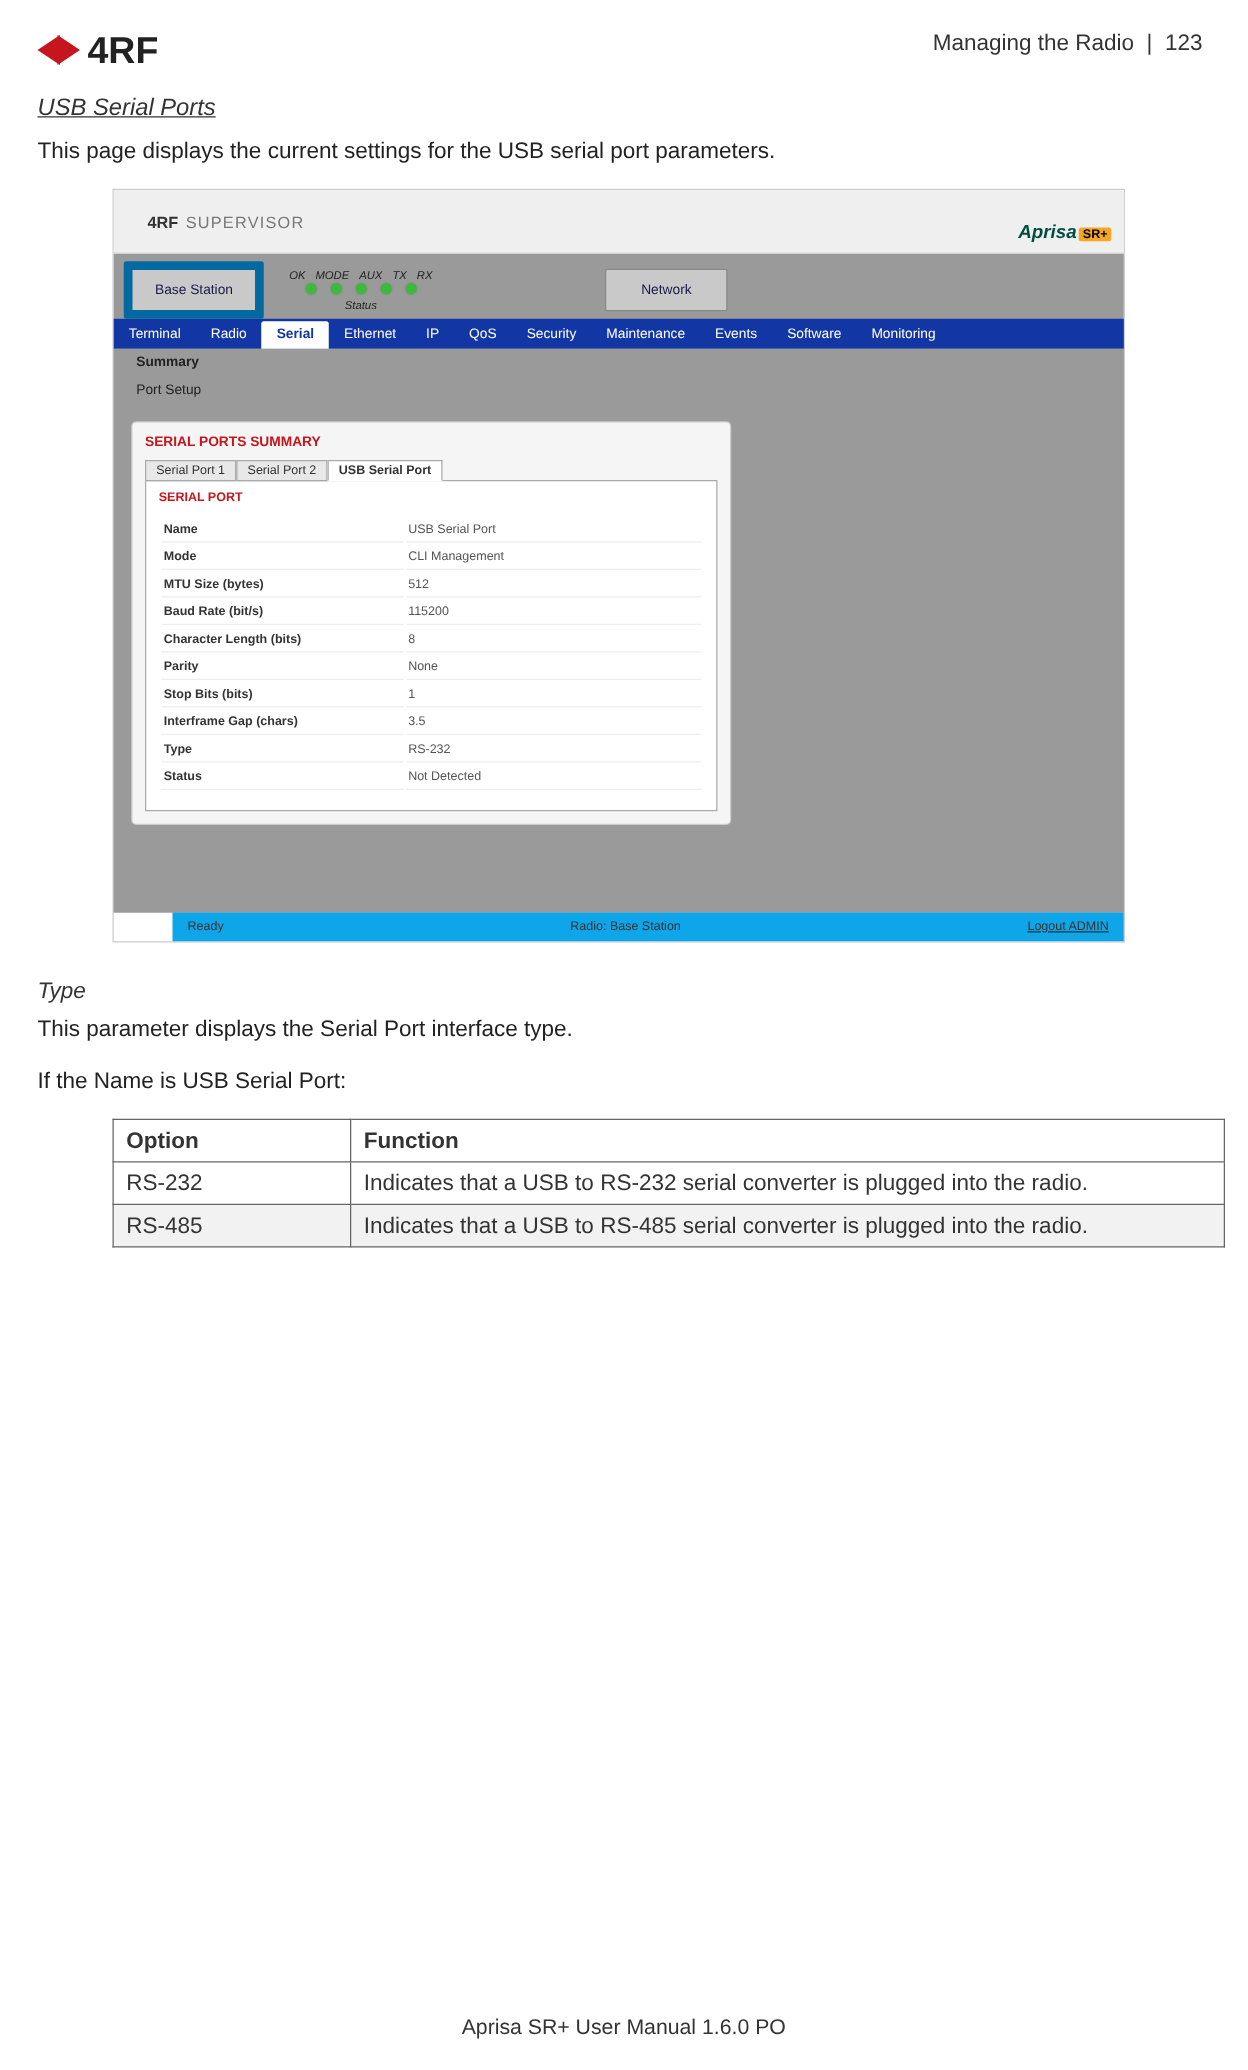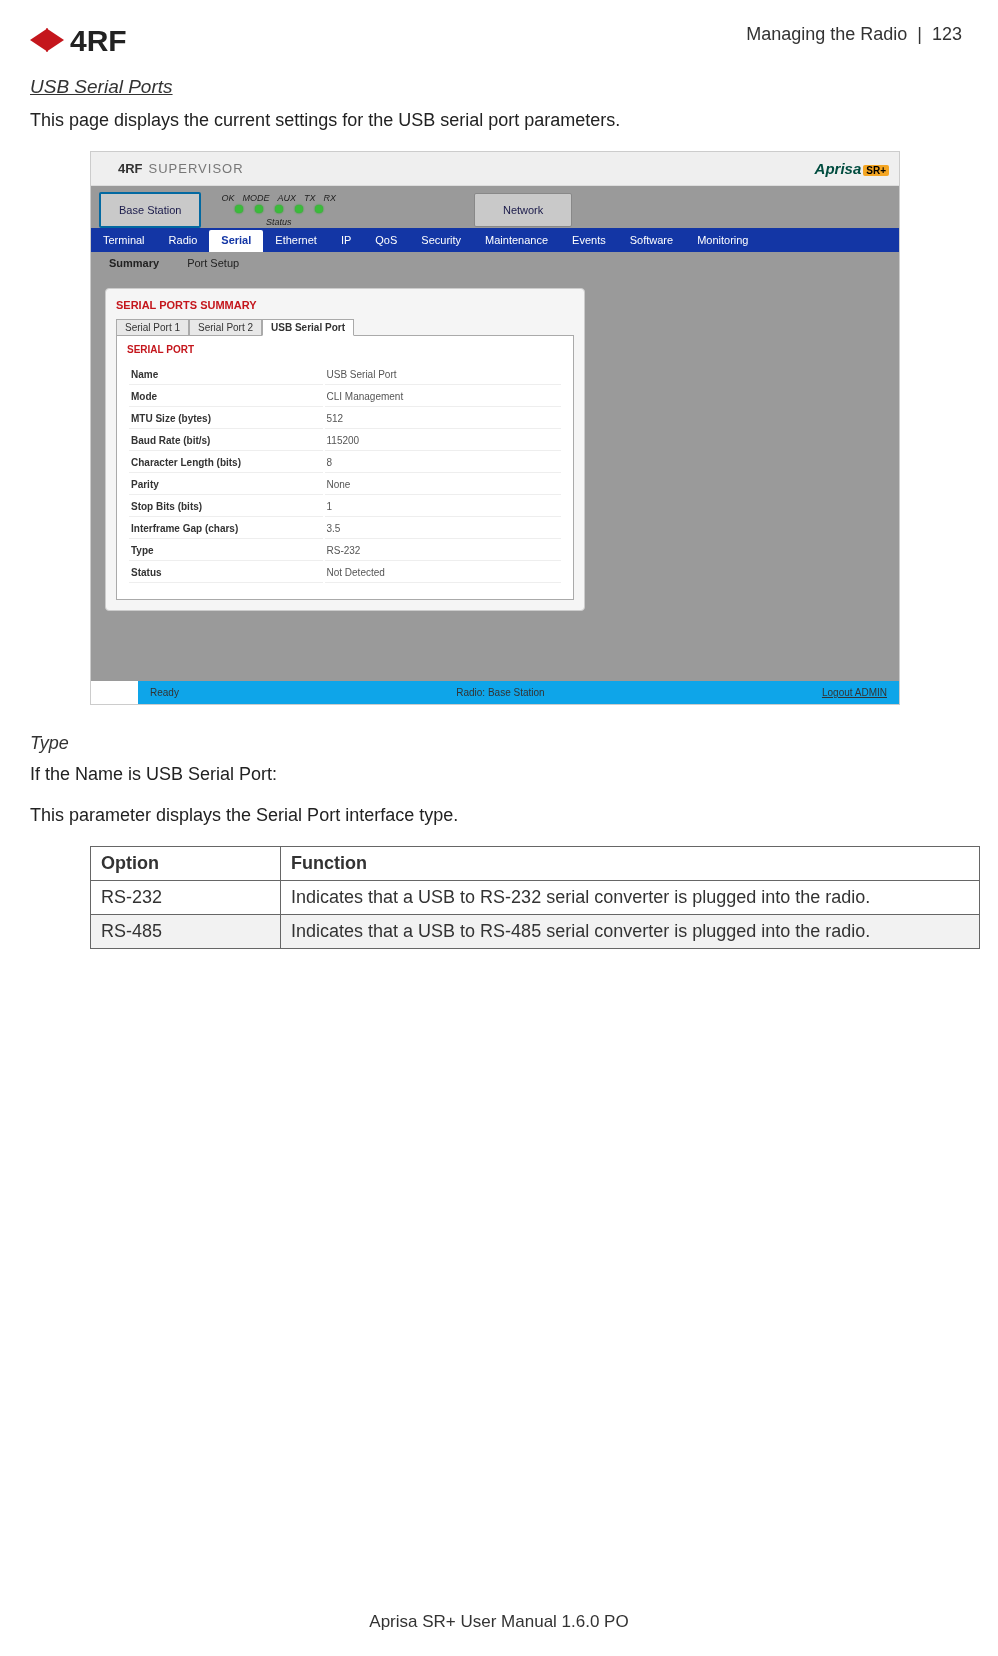--- a/index.html
+++ b/index.html
@@ -64,31 +64,31 @@
     background: #efefef; padding: 8px 10px;
     display: flex; align-items: center; justify-content: space-between;
     border-bottom: 1px solid #ddd;
   }
   .ss-top-left { display: flex; align-items: center; gap: 6px; }
   .ss-logo-small { display:flex; align-items:center; gap:3px; }
   .ss-logo-mark { width:16px; height:16px; background:#c4161c; clip-path: polygon(0 50%,40% 0,40% 100%,60% 0,60% 100%,100% 50%,60% 100%,60% 0,40% 100%,40% 0); }
   .ss-logo-mark { width:14px;height:14px;background:#c4161c;border-radius:2px; }
   .ss-logo-text { font-weight:bold; font-size:13px; color:#333; }
   .ss-sup { color:#777; letter-spacing:1px; font-size:13px; }
-  .ss-aprisa { font-style: italic; font-weight: bold; color: #004c3f; font-size: 15px; }
+  .ss-aprisa { font-style: italic; font-weight: bold; color: #004c3f; font-size: 15px; margin-top: 17px; }
   .ss-aprisa .sr { background:#f5a623; color:#000; font-style:normal; padding:0 3px; border-radius:2px; font-size:10px; margin-left:2px; }
 
   .ss-grey {
     background: #9a9a9a; padding: 0;
   }
   .ss-status {
     display:flex; align-items:center; padding:6px 8px 0 8px; gap:20px;
   }
   .ss-base {
-    background:#c9c9c9; border:2px solid #0369a1; color:#1a1a4a;
+    background:#c9c9c9; border:7px solid #0369a1; color:#1a1a4a;
     padding:10px 18px; font-size:11px; border-radius:2px;
   }
   .ss-net {
     background:#c9c9c9; border:1px solid #888; color:#1a1a4a;
     padding:10px 28px; font-size:11px; border-radius:2px;
     margin-left: 118px;
   }
   .ss-leds { display:flex; flex-direction:column; align-items:center; font-size:9px; color:#222; gap:2px;font-style:italic; }
   .ss-led-labels { display:flex; gap:8px; }
   .ss-led-row { display:flex; gap:12px; }
@@ -96,20 +96,21 @@
   .ss-status-label { font-size:9px; color:#222; text-align:center; margin-top:2px; }
 
   .ss-nav {
     background:#1336a5; color:#fff; display:flex; font-size:11px;
   }
   .ss-nav div { padding:6px 12px; cursor:default; }
   .ss-nav .active { background:#fff; color:#1336a5; font-weight:bold; border-radius:2px 2px 0 0; margin-top:2px; padding-top:4px; }
   .ss-subnav {
     background:#9a9a9a; display:flex; font-size:11px; color:#222;
     padding:0 4px;
+    flex-direction:column;
   }
   .ss-subnav div { padding:5px 14px; }
   .ss-subnav .active { font-weight:bold; }
 
   .ss-body {
     background:#9a9a9a; padding:14px 14px 70px 14px;
   }
   .ss-panel {
     background:#f5f5f5; border:1px solid #ccc; border-radius:4px;
     padding:10px; width:480px;
@@ -289,22 +290,22 @@
       </div>
     </div>
     <div class="ss-footer">
       <span>Ready</span>
       <span>Radio: Base Station</span>
       <span class="logout">Logout ADMIN</span>
     </div>
   </div>
 
   <div class="sub-title">Type</div>
+  <div class="body-text">This parameter displays the Serial Port interface type.</div>
   <div class="body-text">If the Name is USB Serial Port:</div>
-  <div class="body-text">This parameter displays the Serial Port interface type.</div>
 
   <table class="opt-table">
     <tbody>
         <tr>
       <th>Option</th>
       <th>Function</th>
     </tr>
     <tr>
       <td class="opt">RS-232</td>
       <td>Indicates that a USB to RS-232 serial converter is plugged into the radio.</td>

